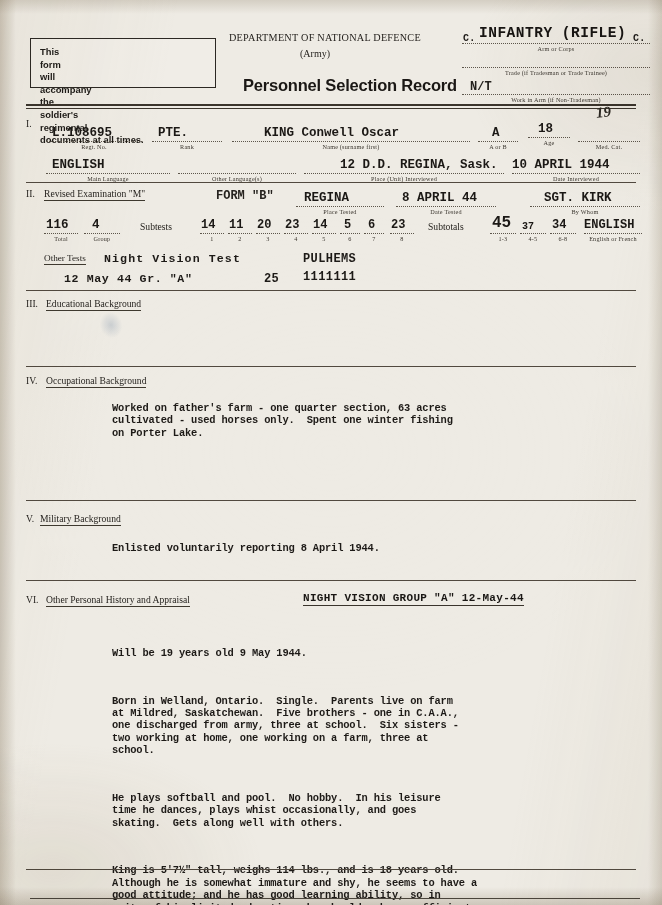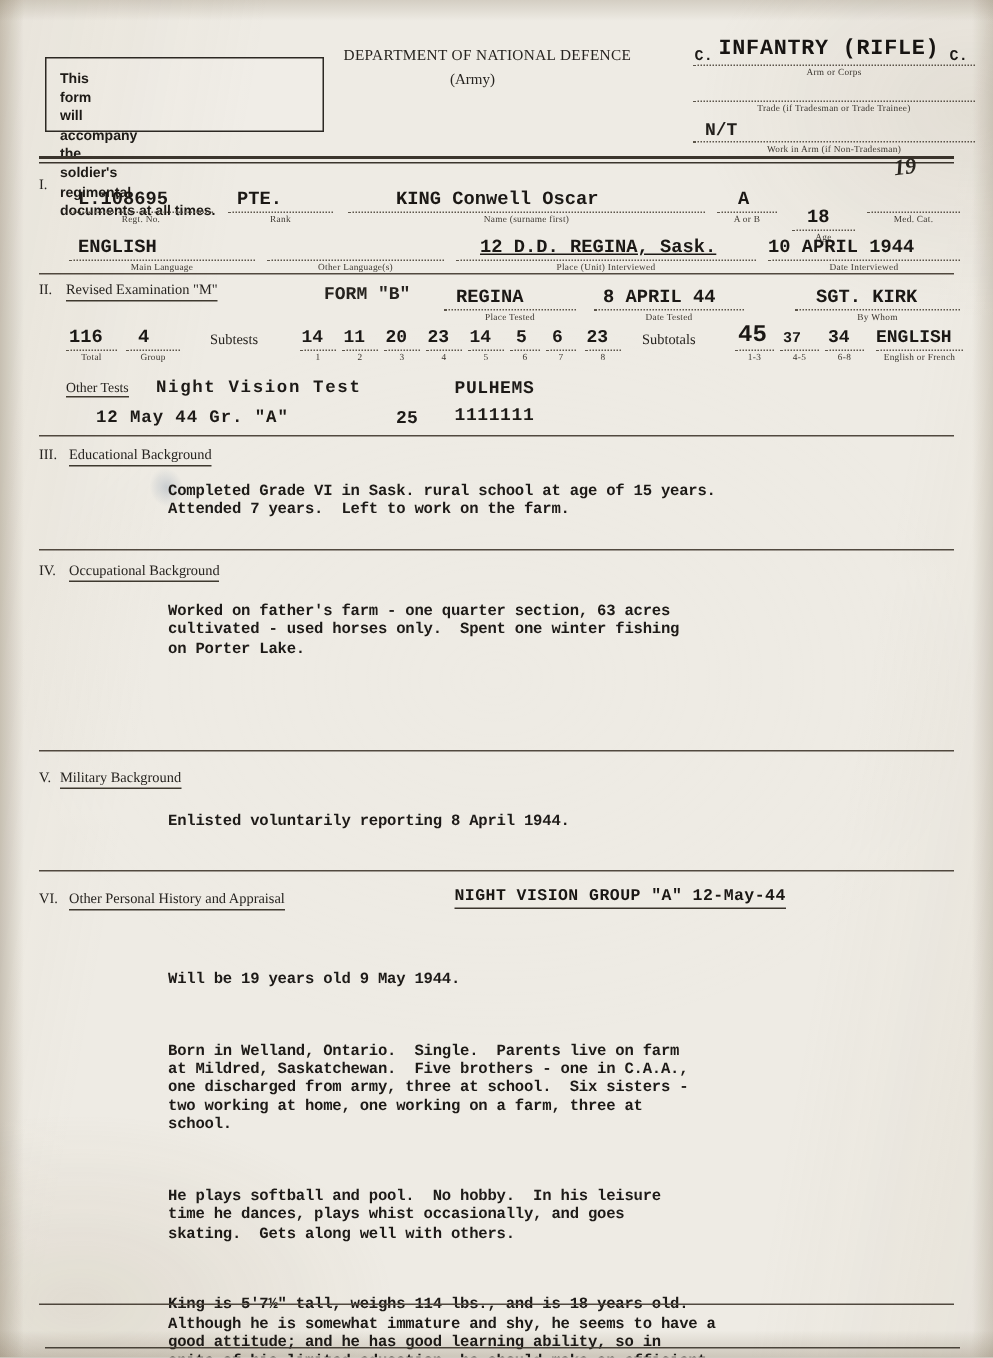--- a/index.html
+++ b/index.html
@@ -267,20 +267,21 @@
         <span>the</span>
         <span>soldier's</span>
         <span>regimental</span>
       </span>
       <span>documents at all times.</span>
     </div>
   </div>
 
   <div class="dept printed">DEPARTMENT OF NATIONAL DEFENCE</div>
   <div class="army printed">(Army)</div>
+  <div class="psr-title">Personnel Selection Record</div>
 
   <div class="arm-c-left typed">C.</div>
   <div class="arm-val">INFANTRY (RIFLE)</div>
   <div class="arm-c-right typed">C.</div>
   <div class="f" style="left:462px; top:24px; width:188px; height:20px;">
     <div class="ln dotrule"></div>
     <div class="cap caption">Arm or Corps</div>
   </div>
 
   <div class="f" style="left:462px; top:50px; width:188px; height:18px;">
@@ -318,21 +319,21 @@
     <div class="ln dotrule"></div>
     <div class="cap caption">Name (surname first)</div>
   </div>
 
   <div class="f" style="left:478px; top:120px; width:40px; height:22px;">
     <div class="v" style="left:14px; font-size:12.5px;">A</div>
     <div class="ln dotrule"></div>
     <div class="cap caption">A or B</div>
   </div>
 
-  <div class="f" style="left:528px; top:132px; width:42px; height:22px;">
+  <div class="f" style="left:528px; top:116px; width:42px; height:22px;">
     <div class="v" style="left:10px; font-size:12.5px;">18</div>
     <div class="ln dotrule"></div>
     <div class="cap caption">Age</div>
   </div>
 
   <div class="f" style="left:578px; top:120px; width:62px; height:22px;">
     <div class="v" style="left:10px; font-size:12.5px;"></div>
     <div class="ln dotrule"></div>
     <div class="cap caption">Med. Cat.</div>
   </div>
@@ -343,21 +344,21 @@
     <div class="cap caption">Main Language</div>
   </div>
 
   <div class="f" style="left:178px; top:152px; width:118px; height:22px;">
     <div class="v" style="left:6px; font-size:12.5px;"></div>
     <div class="ln dotrule"></div>
     <div class="cap caption">Other Language(s)</div>
   </div>
 
   <div class="f" style="left:304px; top:152px; width:200px; height:22px;">
-    <div class="v" style="left:16px; font-size:12.5px;text-decoration:underline;">12 D.D. REGINA, Sask.</div>
+    <div class="v" style="left:36px; font-size:12.5px;">12 D.D. REGINA, Sask.</div>
     <div class="ln dotrule"></div>
     <div class="cap caption">Place (Unit) Interviewed</div>
   </div>
 
   <div class="f" style="left:512px; top:152px; width:128px; height:22px;">
     <div class="v" style="left:0px; font-size:12.5px;">10 APRIL 1944</div>
     <div class="ln dotrule"></div>
     <div class="cap caption">Date Interviewed</div>
   </div>
 
@@ -469,22 +470,20 @@
   <div class="typed" style="position:absolute; left:104px; top:252px; font-size:11.6px; letter-spacing:1.1px;">Night Vision Test</div>
   <div class="typed" style="position:absolute; left:64px; top:272px; font-size:11.6px; letter-spacing:.6px;">12 May 44 Gr. "A"</div>
   <div class="typed" style="position:absolute; left:264px; top:272px; font-size:12px;text-align:center;">25</div>
   <div class="typed" style="position:absolute; left:303px; top:252px; font-size:12px; letter-spacing:.4px;">PULHEMS</div>
   <div class="typed" style="position:absolute; left:303px; top:270px; font-size:12px; letter-spacing:.4px;">1111111</div>
 
   <div class="sec-divider" style="top:290px;"></div>
 
   <div class="romnum printed" style="left:26px; top:298px;">III.</div>
   <div class="sec-head printed" style="left:46px; top:298px;">Educational Background</div>
-  <div class="body-block" style="left:112px; top:322px; width:530px;">Completed Grade VI in Sask. rural school at age of 15 years.
-Attended 7 years.  Left to work on the farm.</div>
 
   <div class="sec-divider" style="top:366px;"></div>
 
   <div class="romnum printed" style="left:26px; top:375px;">IV.</div>
   <div class="sec-head printed" style="left:46px; top:375px;">Occupational Background</div>
   <div class="body-block" style="left:112px; top:402px; width:530px;">Worked on father's farm - one quarter section, 63 acres
 cultivated - used horses only.  Spent one winter fishing
 on Porter Lake.</div>
 
   <div class="sec-divider" style="top:500px;"></div>

